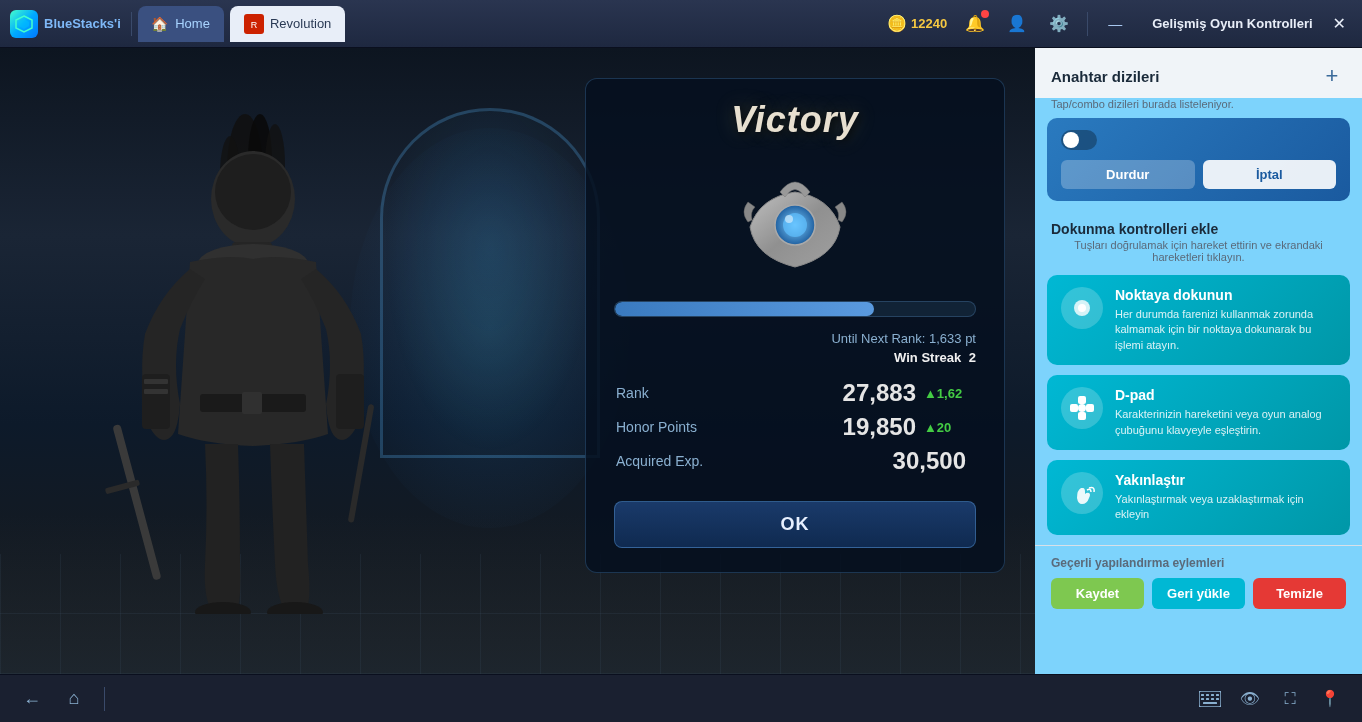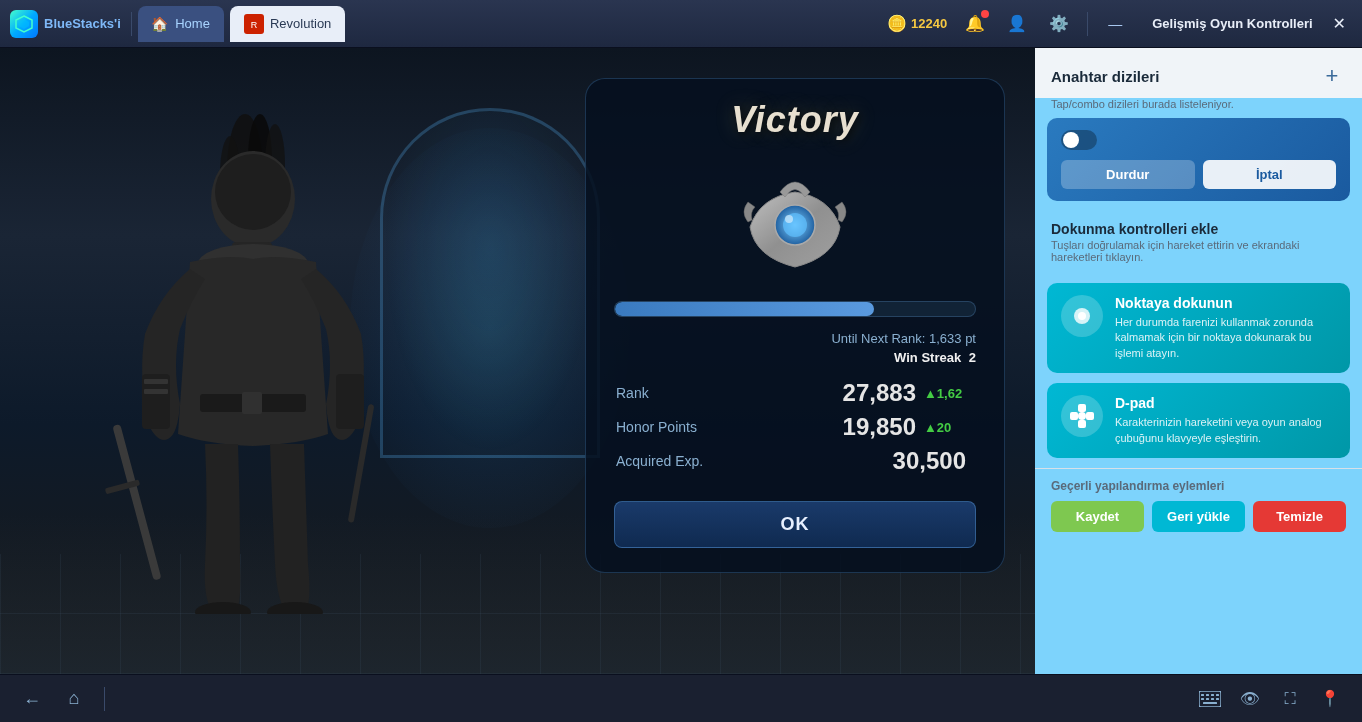--- a/index.html
+++ b/index.html
@@ -127,21 +127,21 @@
       left: 60px; bottom: 60px;
       width: 380px; height: 500px;
     }
 
     
     .victory-panel {
       position: absolute;
       right: 30px; top: 30px;
       width: 420px;
       background: rgba(5,15,30,0.85);
-      border-radius: 20px;
+      border-radius: 12px;
       padding: 20px 28px 24px;
       border: 1px solid rgba(80,140,200,0.3);
     }
     .victory-title {
       text-align: center;
       font-size: 36px;
       font-weight: 700;
       color: #e8e0d0;
       font-style: italic;
       text-shadow: 2px 2px 8px rgba(0,0,0,0.8), 0 0 20px rgba(200,180,100,0.3);
@@ -271,21 +271,22 @@
       background: rgba(255,255,255,0.9); color: #1a5a9f;
     }
 
     
     .section-title {
       font-size: 14px; font-weight: 700; color: #1a2a3a;
       padding: 8px 16px 2px;
     }
     .section-desc {
       font-size: 11px; color: #5a6a7a;
-      padding: 0 16px 20px;
+      padding: 0 16px 12px;
+      text-align: center;
     }
 
     
     .control-card {
       margin: 0 12px 10px;
       background: linear-gradient(135deg, #00b8d4 0%, #0097a7 100%);
       border-radius: 10px;
       padding: 12px 14px;
       color: white;
       display: flex; gap: 12px; align-items: flex-start;
@@ -570,20 +571,34 @@
           <rect x="18" y="10" width="8" height="8" rx="2"></rect>
           <circle cx="14" cy="14" r="4"></circle>
         </svg>
       </div>
       <div class="ctrl-content">
         <div class="ctrl-title">D-pad</div>
         <div class="ctrl-desc">Karakterinizin hareketini veya oyun analog çubuğunu klavyeyle eşleştirin.</div>
       </div>
     </div>
 
+    <div class="control-card">
+      <div class="ctrl-icon">
+        <svg width="26" height="26" viewBox="0 0 26 26" fill="white">
+
+          <path d="M8,18 Q8,10 12,8 L14,8 Q16,8 16,12 L16,14 Q18,12 20,13 Q22,14 20,18 Q18,24 13,24 Q9,24 8,18 Z" fill="white" opacity="0.9"></path>
+          <path d="M18,10 Q22,8 22,12" stroke="white" stroke-width="1.5" fill="none"></path>
+          <path d="M20,8 Q26,6 25,12" stroke="white" stroke-width="1.5" fill="none"></path>
+        </svg>
+      </div>
+      <div class="ctrl-content">
+        <div class="ctrl-title">Yakınlaştır</div>
+        <div class="ctrl-desc">Yakınlaştırmak veya uzaklaştırmak için ekleyin</div>
+      </div>
+    </div>
 
     <div class="footer-section">
       <div class="footer-title">Geçerli yapılandırma eylemleri</div>
       <div class="footer-btns">
         <button class="footer-btn save">Kaydet</button>
         <button class="footer-btn reload">Geri yükle</button>
         <button class="footer-btn clear">Temizle</button>
       </div>
     </div>
 

